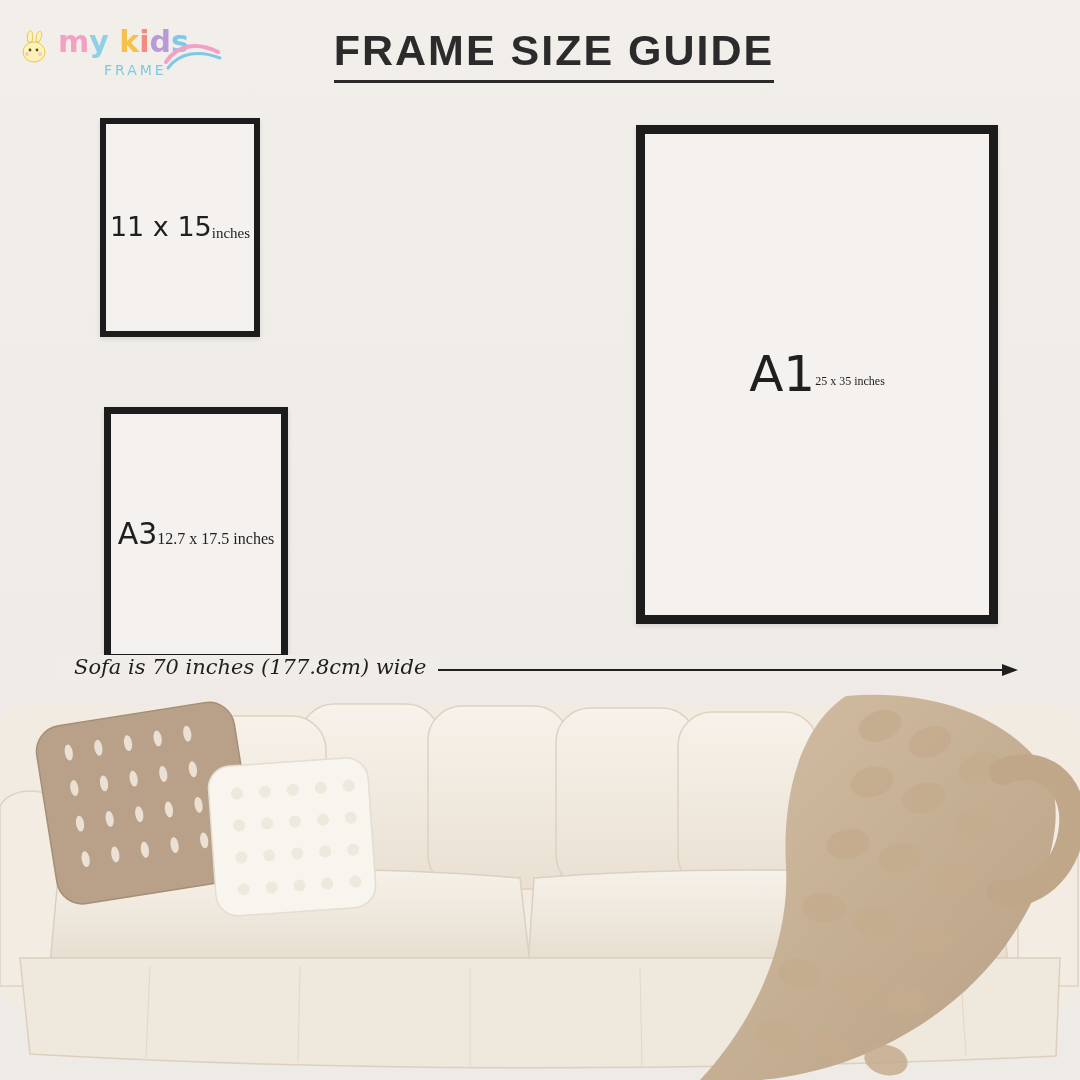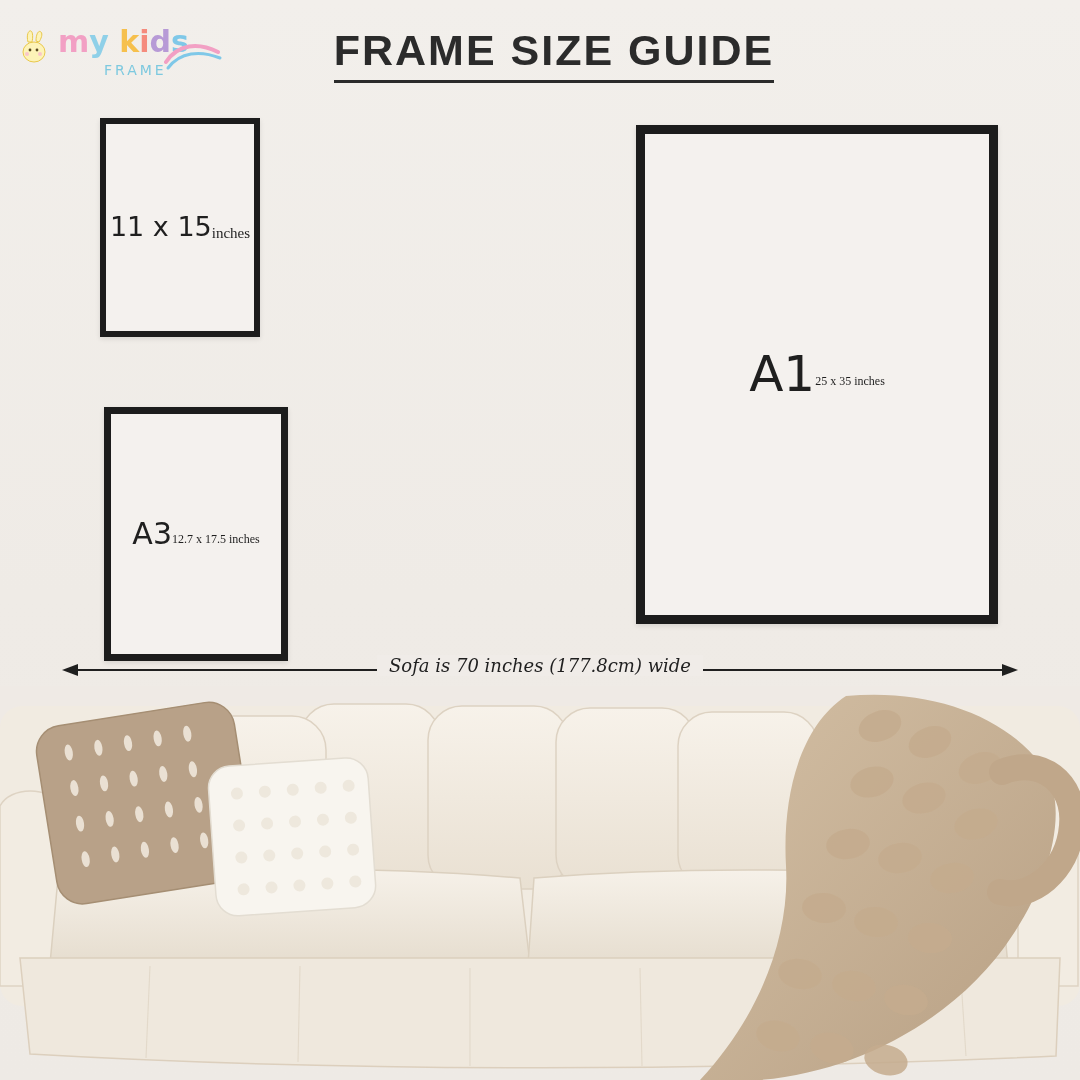--- a/index.html
+++ b/index.html
@@ -123,21 +123,21 @@
 
   #frame-a3 {
     left: 104px;
     top: 370px;
     width: 184px;
     height: 254px;
     border: 7px solid #1c1c1c;
     margin-top: 37px;
   }
   #frame-a3 .fname { font-size: 30px; }
-  #frame-a3 .fdim { font-size: 12px; margin-top: 10px; }
+  #frame-a3 .fdim { font-size: 16px; margin-top: 10px; }
 
   #frame-a2 {
     left: 328px;
     top: 268px;
     width: 256px;
     height: 356px;
     border: 8px solid #1c1c1c;
   }
   #frame-a2 .fname { font-size: 40px; }
   #frame-a2 .fdim { font-size: 17px; margin-top: 12px; }
@@ -159,24 +159,24 @@
     top: 655px;
     width: 956px;
     height: 30px;
   }
   .measure svg { display: block; }
   .measure-label {
     position: absolute;
     left: 0;
     right: 0;
     top: 0px;
-    text-align: center;
+    text-align: left;
     font-family: "DejaVu Serif", serif;
     font-style: italic;
-    font-size: 18px;
+    font-size: 21px;
     color: #1f1f1f;
   }
   .measure-label span {
     background: #f0ecE8;
     padding: 0 12px;
   }
 
   
   .sofa-wrap {
     position: absolute;

